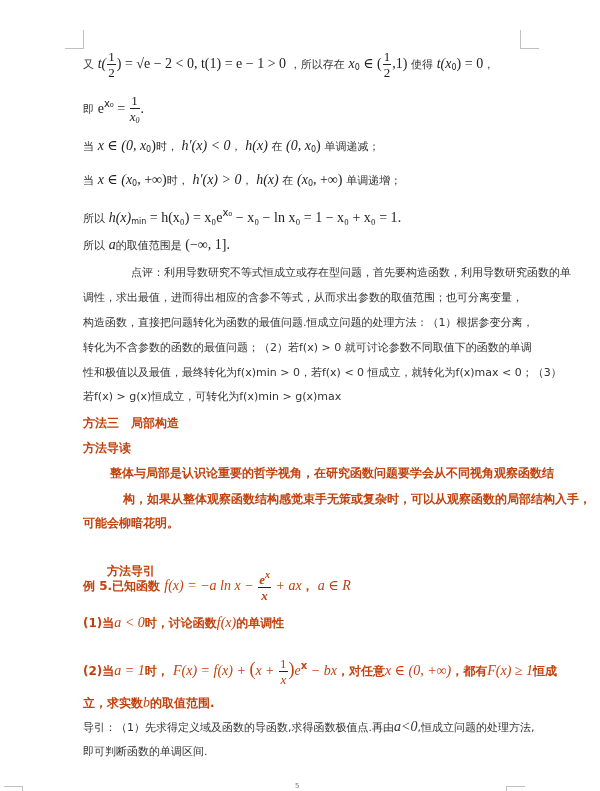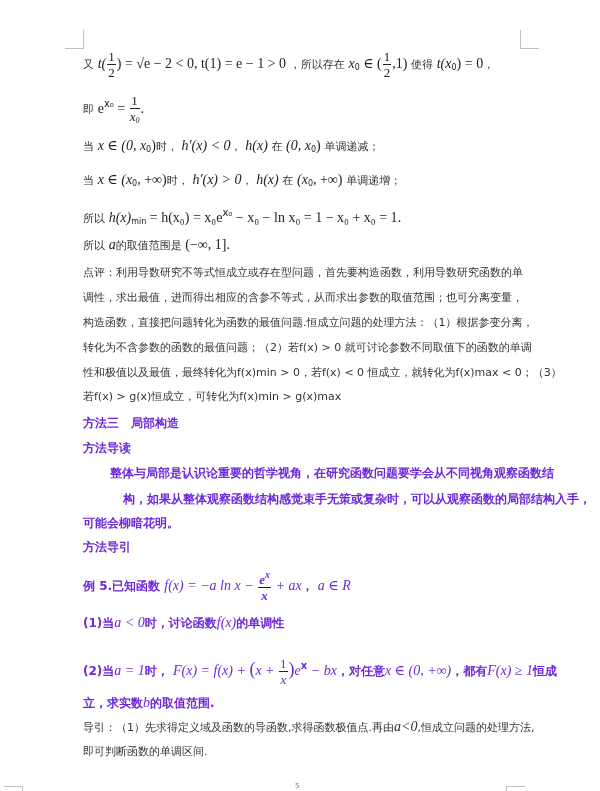--- a/index.html
+++ b/index.html
@@ -19,21 +19,21 @@
   .i { font-style: italic; }
   .cjk { font-size: 11px; color: #333; }
   .frac { display: inline-block; vertical-align: middle; text-align: center; line-height: 1; margin: 0 1px; }
   .frac > span { display: block; font-family: "Liberation Serif", serif; font-size: 13px; }
   .frac .num { border-bottom: 1px solid #222; padding: 0 1px 1px; }
   .frac .den { padding-top: 1px; }
   sub { font-size: 8px; vertical-align: -2px; }
   sup { font-size: 10px; vertical-align: 6px; }
   .bigp { font-size: 18px; font-family: "Liberation Serif", serif; font-weight: normal; }
   .indent { left: 110px; }
-  .bold-line { font-weight: bold; font-size: 12px; color: #6d28d9; }
+  .bold-line { font-weight: bold; font-size: 12px; color: #c2410c; }
 </style>
 </head>
 <body>
 
 <div class="corner c-tl"></div>
 <div class="corner c-tr"></div>
 <div class="corner c-bl"></div>
 <div class="corner c-br"></div>
 
 <div class="line" style="top:50px;">
@@ -74,33 +74,33 @@
   <span class="cjk">所以</span>
   <span class="m i">h(x)</span><sub>min</sub><span class="m"> = h(x₀) = x₀e</span><sup>x₀</sup><span class="m"> − x₀ − ln x₀ = 1 − x₀ + x₀ = 1</span><span class="m">.</span>
 </div>
 
 <div class="line" style="top:238px;">
   <span class="cjk">所以</span>
   <span class="m i">a</span><span class="cjk">的取值范围是</span>
   <span class="m">(−∞, 1]</span><span class="m">.</span>
 </div>
 
-<div class="line cjk" style="top:266px;">点评：利用导数研究不等式恒成立或存在型问题，首先要构造函数，利用导数研究函数的单</div>
+<div class="line cjk" style="top:266px;margin-left:48px;">点评：利用导数研究不等式恒成立或存在型问题，首先要构造函数，利用导数研究函数的单</div>
 <div class="line cjk" style="top:291px;">调性，求出最值，进而得出相应的含参不等式，从而求出参数的取值范围；也可分离变量，</div>
 <div class="line cjk" style="top:316px;">构造函数，直接把问题转化为函数的最值问题.恒成立问题的处理方法：（1）根据参变分离，</div>
 <div class="line cjk" style="top:341px;">转化为不含参数的函数的最值问题；（2）若f(x) &gt; 0 就可讨论参数不同取值下的函数的单调</div>
 <div class="line cjk" style="top:366px;">性和极值以及最值，最终转化为f(x)min &gt; 0，若f(x) &lt; 0 恒成立，就转化为f(x)max &lt; 0；（3）</div>
 <div class="line cjk" style="top:390px;">若f(x) &gt; g(x)恒成立，可转化为f(x)min &gt; g(x)max</div>
 
 <div class="line bold-line" style="top:416px;">方法三　局部构造</div>
 <div class="line bold-line" style="top:441px;">方法导读</div>
 <div class="line bold-line indent" style="top:466px;">整体与局部是认识论重要的哲学视角，在研究函数问题要学会从不同视角观察函数结</div>
 <div class="line bold-line" style="top:492px;margin-left:40px;">构，如果从整体观察函数结构感觉束手无策或复杂时，可以从观察函数的局部结构入手，</div>
 <div class="line bold-line" style="top:516px;">可能会柳暗花明。</div>
-<div class="line bold-line" style="top:540px;">方法导引</div>
+<div class="line bold-line" style="top:564px;margin-left:24px;">方法导引</div>
 
 <div class="line bold-line" style="top:570px;">
   <span>例 5.已知函数</span>
   <span class="m i" style="font-weight:normal">f(x) = −a ln x − </span><span class="frac" style="font-weight:bold"><span class="num i"><span>e</span><sup>x</sup></span><span class="den i">x</span></span><span class="m i" style="font-weight:normal"> + ax</span><span>，</span>
   <span class="m i" style="font-weight:normal">a ∈ R</span>
 </div>
 
 <div class="line bold-line" style="top:616px;text-align:center;">
   <span>(1)当</span><span class="m i" style="font-weight:normal">a &lt; 0</span><span>时，讨论函数</span><span class="m i" style="font-weight:normal">f(x)</span><span>的单调性</span>
 </div>

